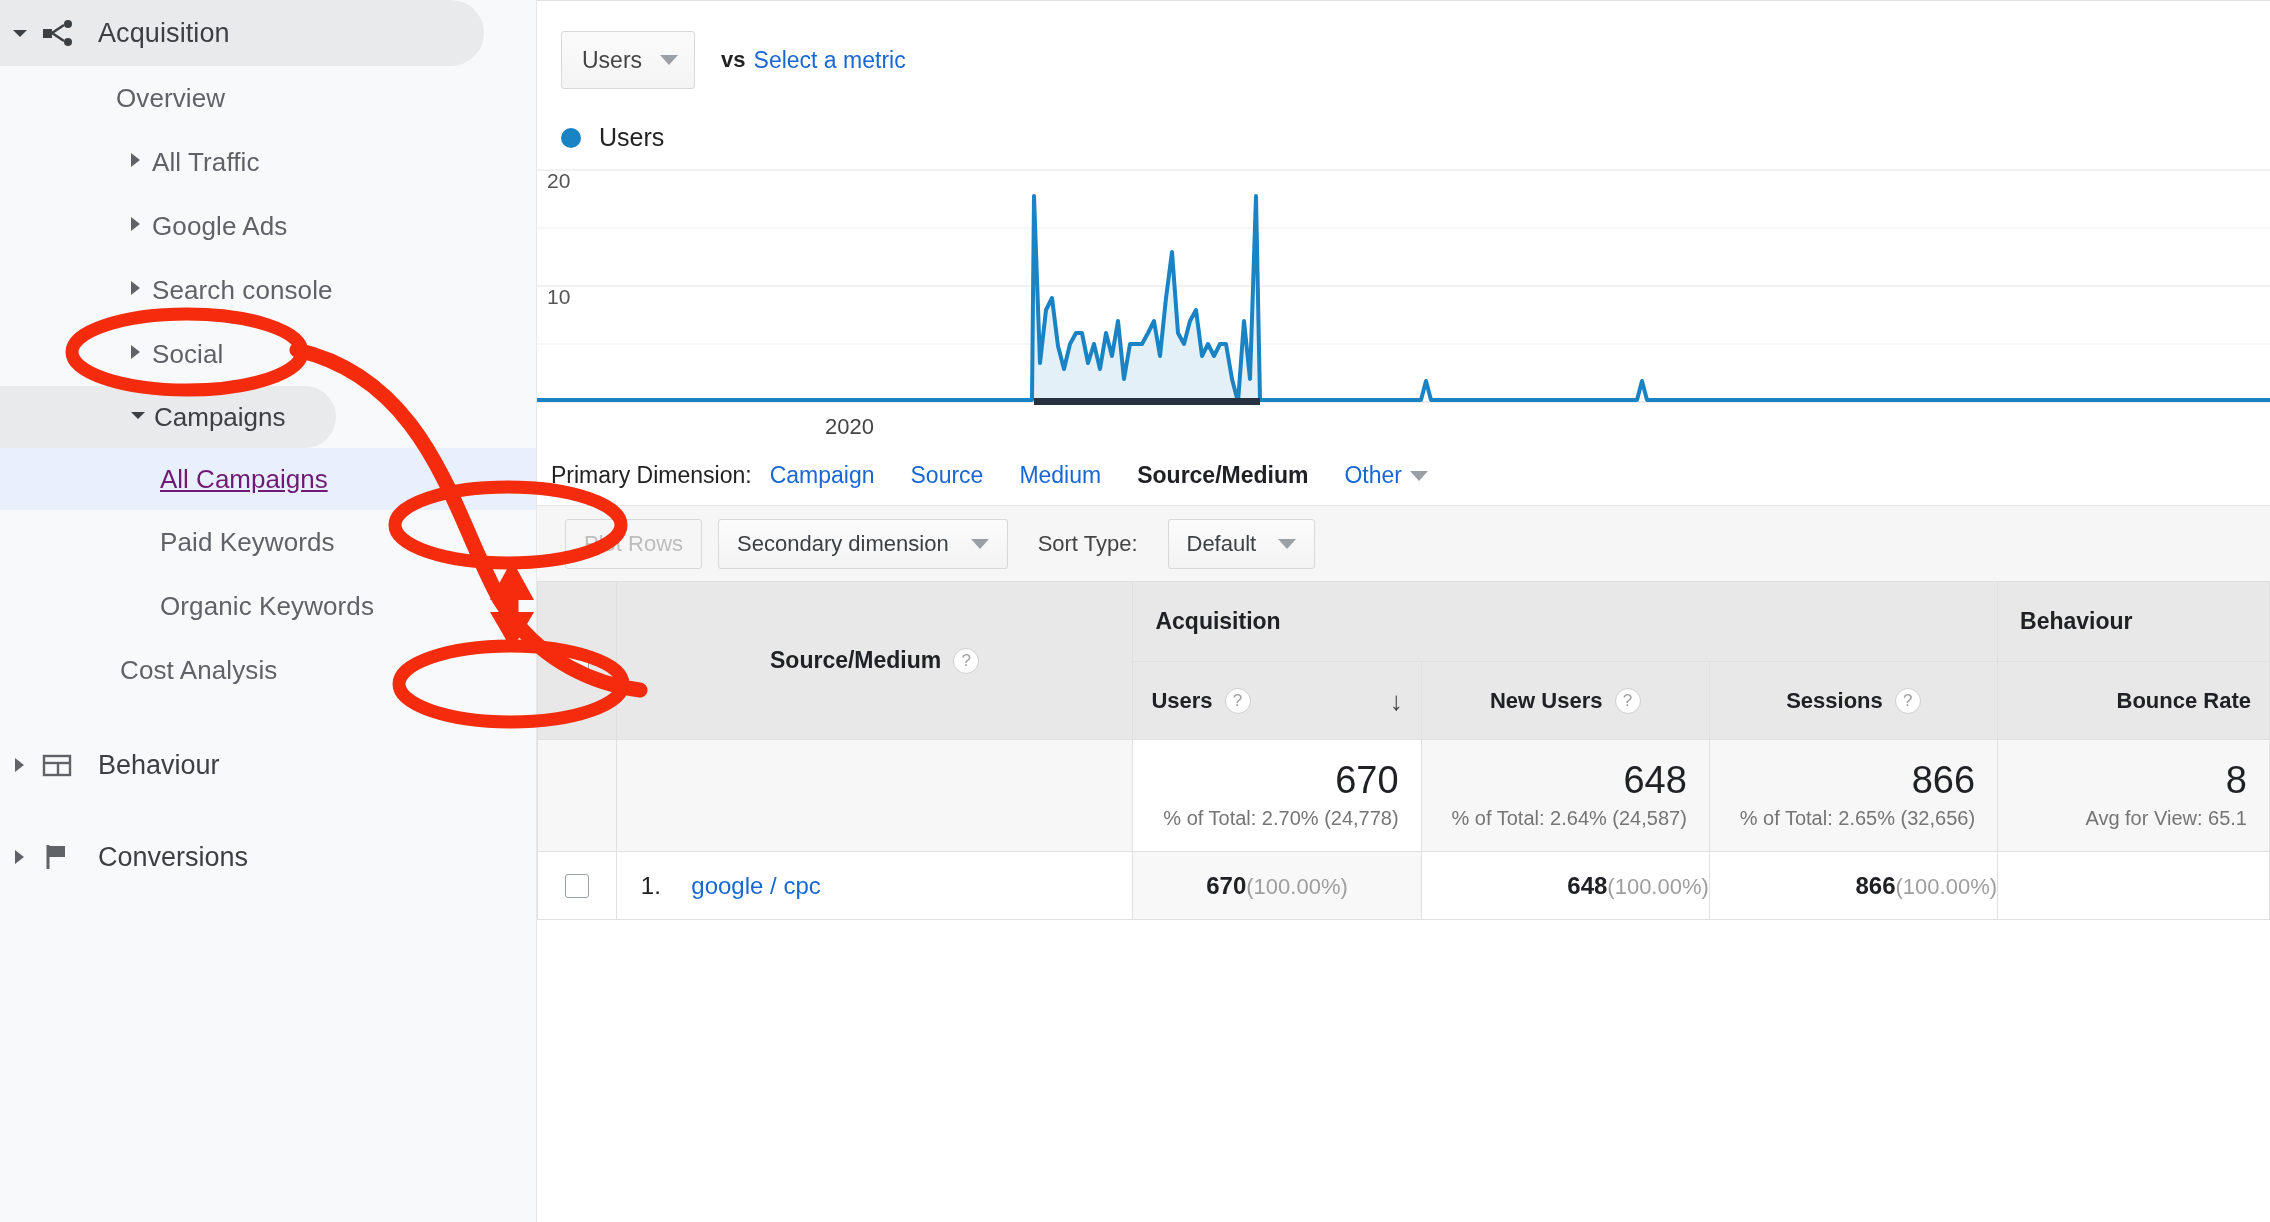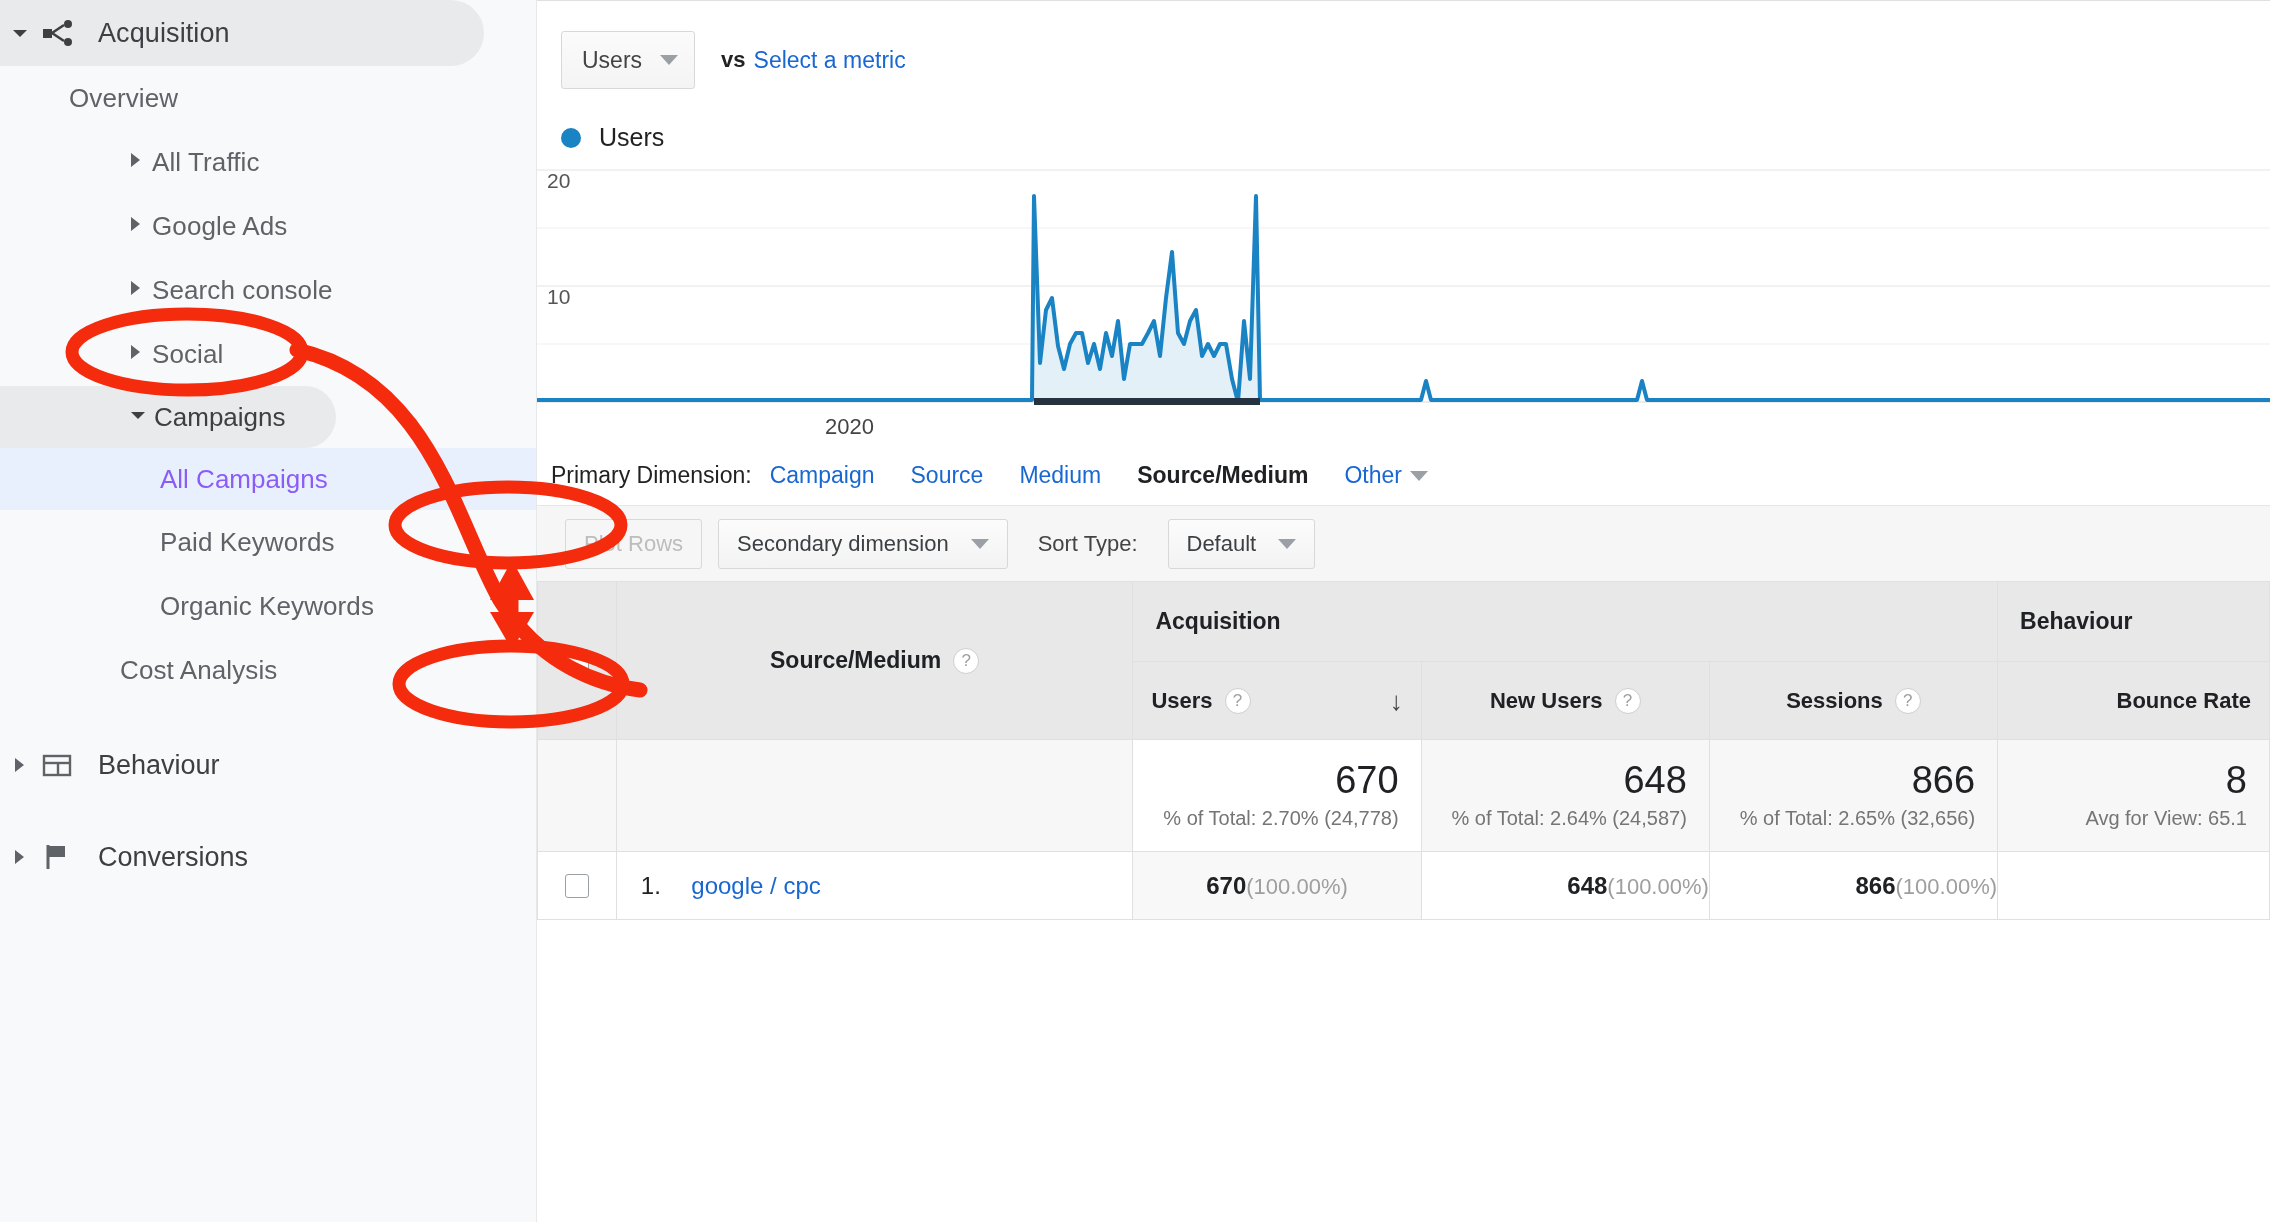--- a/index.html
+++ b/index.html
@@ -38,21 +38,21 @@
   .caret svg { display:block; }
   .nav-icon { width: 46px; flex: 0 0 46px; display:flex; align-items:center; justify-content:center; }
   .nav-top .nav-label {
     font-size: 27px; color: #3c4043; letter-spacing: 0.1px;
     margin-left: 18px;
   }
 
   .nav-sub {
     display: flex; align-items: center;
     height: 64px;
-    padding-left: 69px;
+    padding-left: 116px;
     position: relative;
   }
   .nav-sub .sub-caret {
     position: absolute; left: 128px; top: 50%; transform: translateY(-50%);
   }
   .nav-sub.has-caret { padding-left: 152px; }
   .nav-sub .sub-label { font-size: 26px; color: #5f6368; letter-spacing: 0.1px; }
 
   .nav-group {
     display:flex; align-items:center;
@@ -65,21 +65,21 @@
   }
   .nav-group .sub-caret { position: absolute; left: 128px; top: 50%; transform: translateY(-50%); }
   .nav-group .sub-label { font-size: 26px; color: #3c4043; margin-left: 26px; }
 
   .nav-selected {
     display:flex; align-items:center;
     height: 62px;
     background: #e8f0fe;
     padding-left: 160px;
   }
-  .nav-selected .sub-label { font-size: 26px; color: #8b5cf6; font-weight: 400; }
+  .nav-selected .sub-label { font-size: 26px; color: #701a75; font-weight: 400; text-decoration: underline; }
 
   .nav-section {
     display:flex; align-items:center;
     height: 70px;
     padding-left: 6px;
   }
   .nav-section .nav-label { font-size: 27px; color: #3c4043; margin-left: 18px; }
 
   
   .main {

